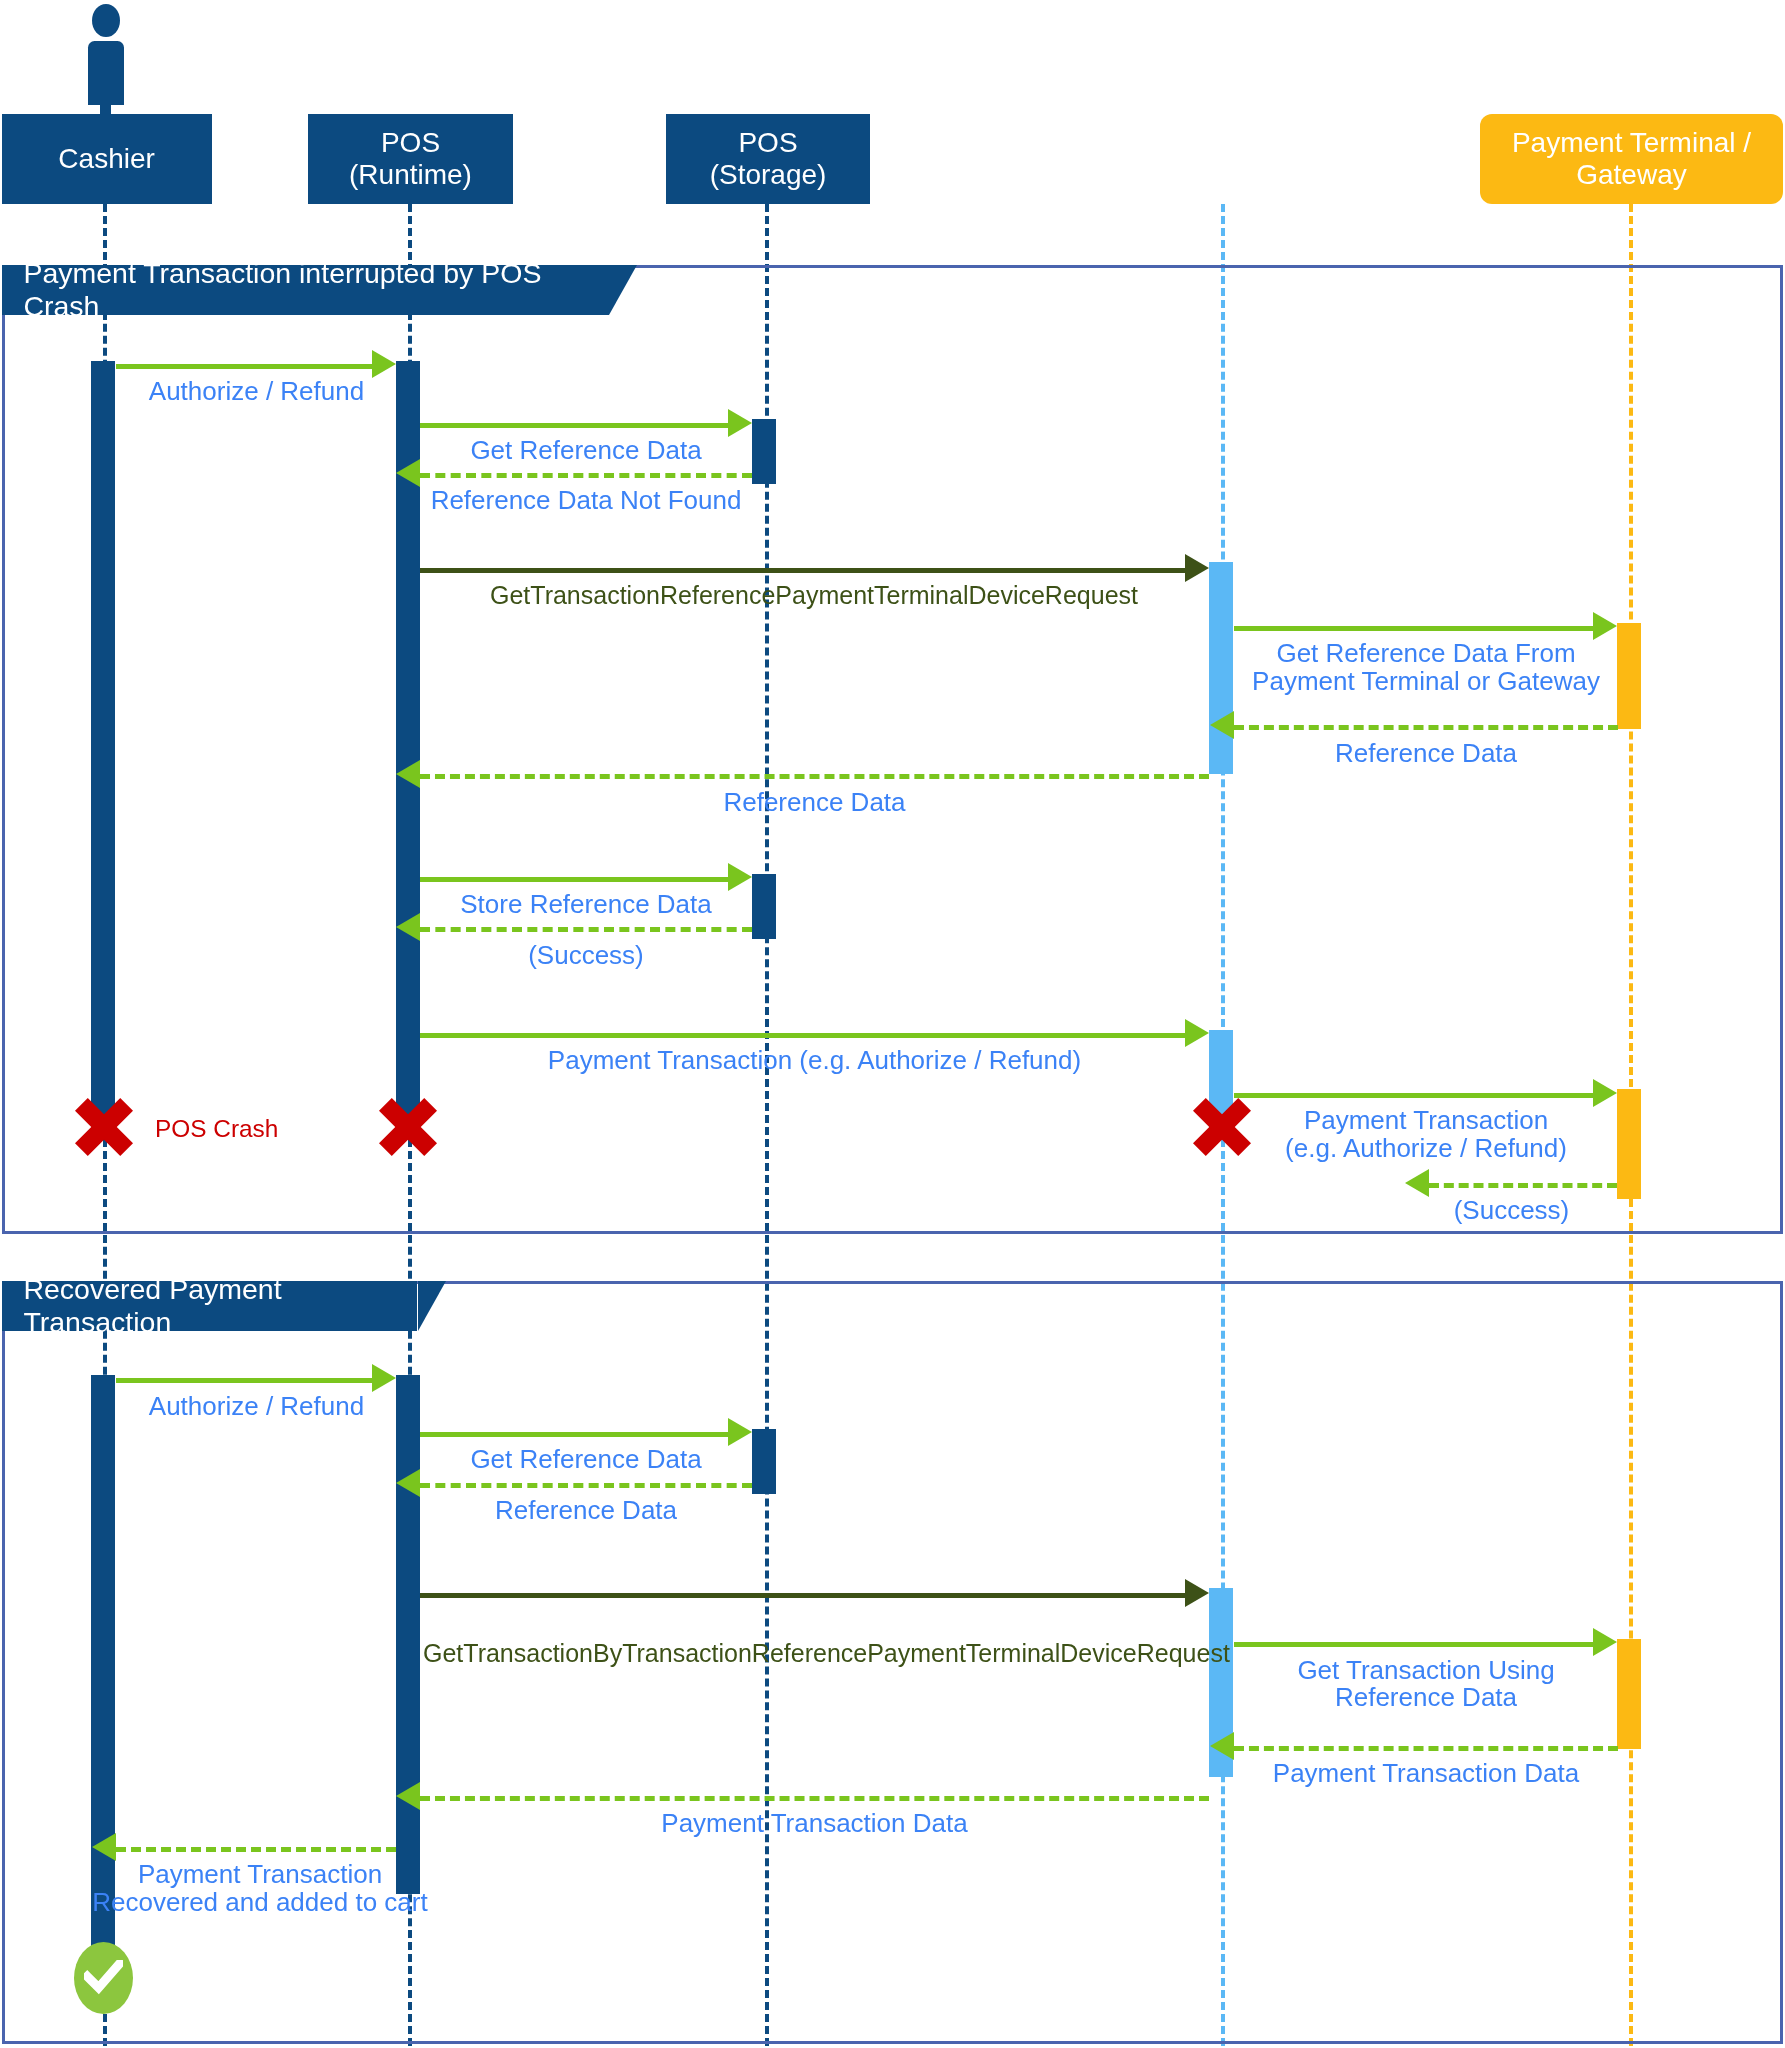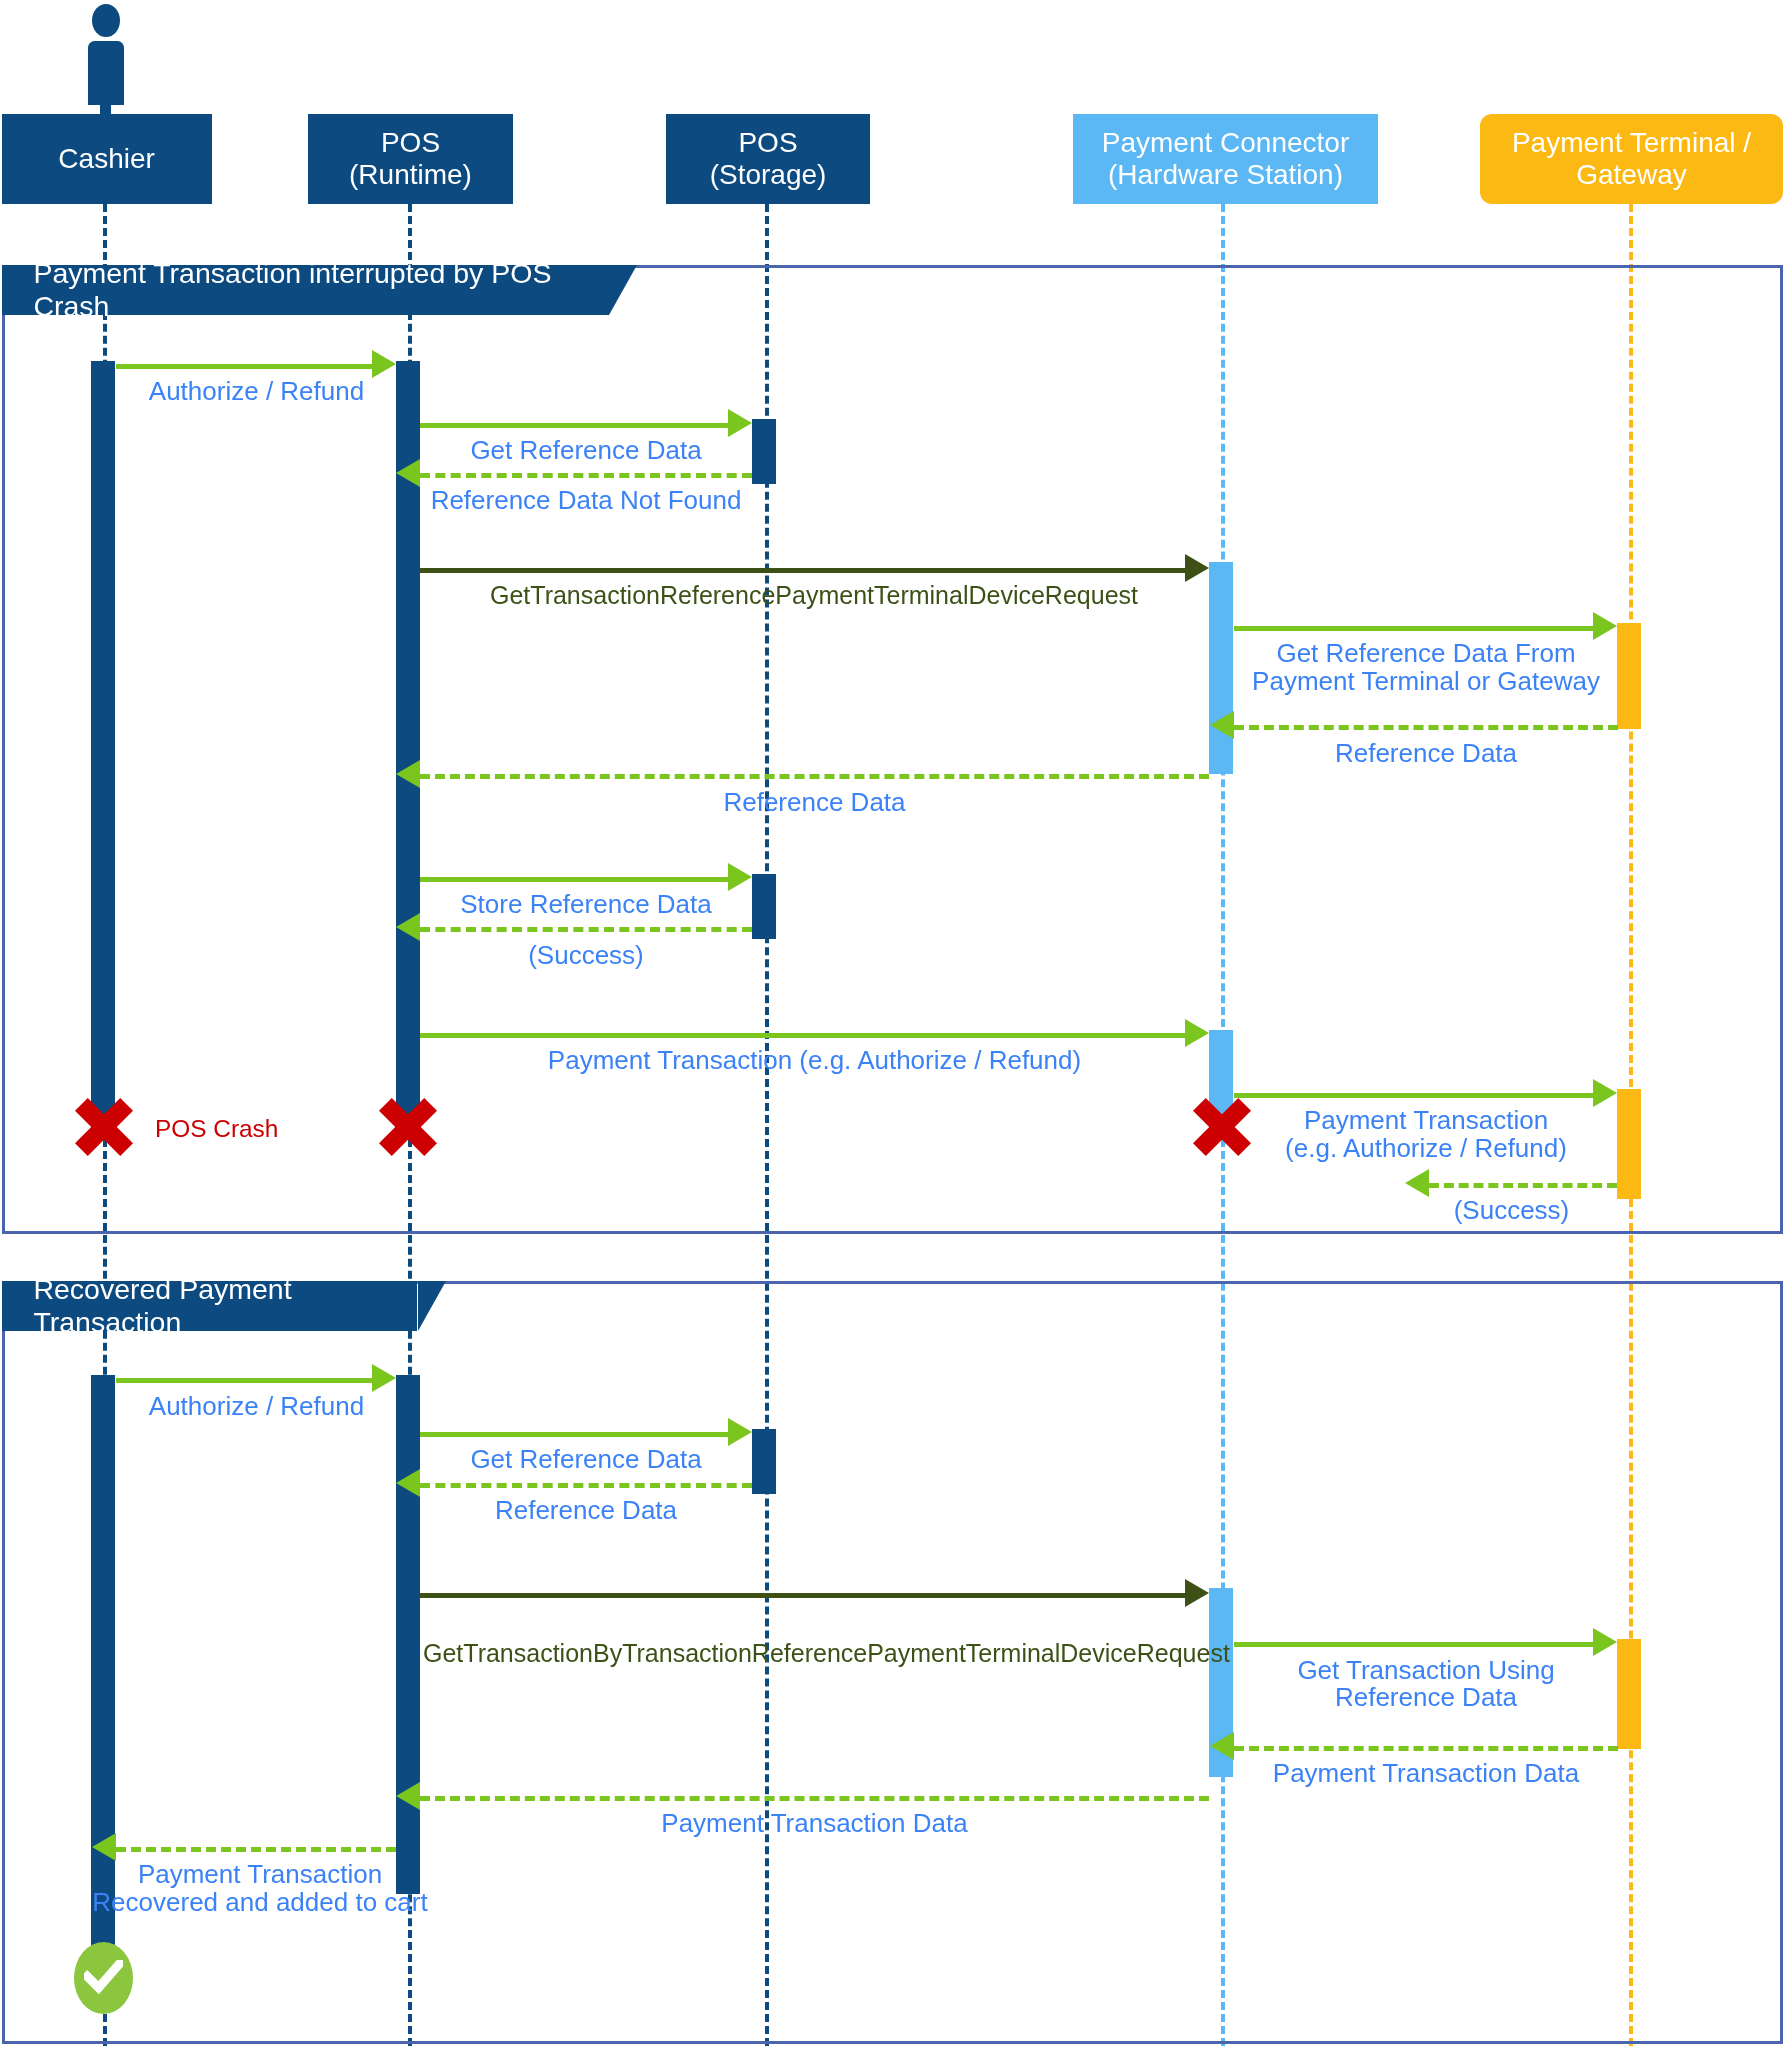--- a/index.html
+++ b/index.html
@@ -28,21 +28,21 @@
 
   
   .act{position:absolute;width:24.4px;}
   .act.dark{background:#0c4a80;}
   .act.blue{background:#5bb8f5;}
   .act.amber{background:#fcb913;}
 
   
   .frame{position:absolute;border:3.3px solid #4a64ae;box-sizing:border-box;}
   .frame-tab{position:absolute;height:50px;background:#0c4a80;color:#fff;
-             font-size:28.5px;display:flex;align-items:center;padding-left:31px;box-sizing:border-box;}
+             font-size:28.5px;display:flex;align-items:center;padding-left:21px;box-sizing:border-box;}
   .frame-tab::after{content:"";position:absolute;right:0px;top:0;width:0;height:0;
              border-left:0 solid transparent;}
   .tab-notch{position:absolute;top:0;width:0;height:0;
              border-top:50px solid #0c4a80;border-right:28px solid transparent;}
 
   
   .msg{position:absolute;height:0;}
   .msg .line{position:absolute;left:0;top:0;height:0;border-top:5.7px solid #7ac51e;}
   .msg.dashed .line{border-top:5.7px dashed #7ac51e;}
   .msg.dark .line{border-top-color:#3d5117;}
@@ -91,26 +91,20 @@
     </div>
   </div>
 
   <div class="part-box dark" style="left:666px;top:114px;width:204px;height:90px;">
     <div>
       <span>POS</span>
       <span class="sub">(Storage)</span>
     </div>
   </div>
 
-  <div class="part-box blue" style="left:1073px;top:114px;width:305px;height:90px;">
-    <div>
-      <span>Payment Connector</span>
-      <span class="sub">(Hardware Station)</span>
-    </div>
-  </div>
 
   <div class="part-box amber" style="left:1480px;top:114px;width:303px;height:90px;border-radius:12px;">
     <div>
       <span>Payment Terminal /</span>
       <span class="sub">Gateway</span>
     </div>
   </div>
 
   <div class="lifeline" style="left:103px;top:204px;height:1842px;"></div>
   <div class="lifeline" style="left:408px;top:204px;height:1842px;"></div>

